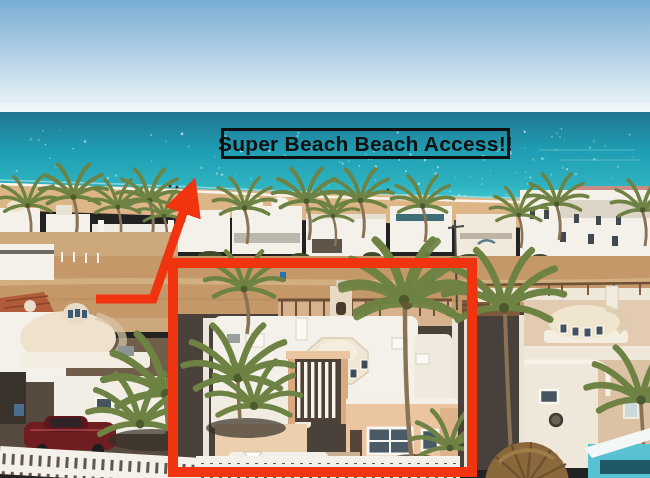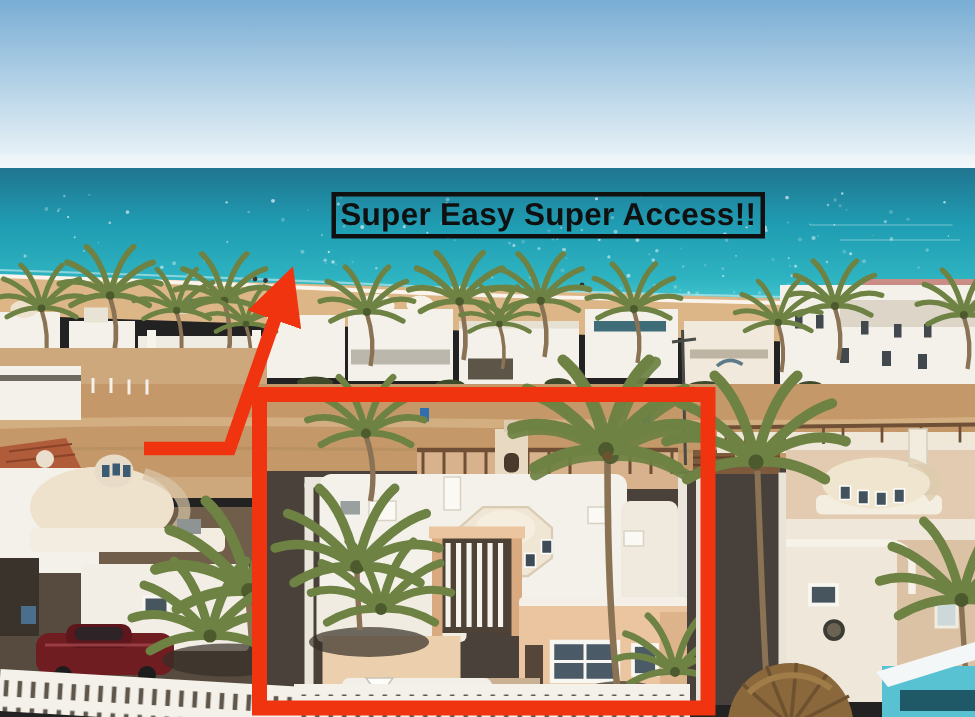--- a/index.html
+++ b/index.html
@@ -529,16 +529,16 @@
       <marker id="ah" viewBox="0 0 10 10" refX="6.5" refY="5" markerWidth="4.2" markerHeight="4.2" orient="auto">
         <path d="M0,0 L10,5 L0,10 z" fill="var(--red,#f13410)"></path>
       </marker>
     </defs>
     <path d="M96,299 L153,299 L191,190" fill="none" stroke="var(--red,#f13410)" stroke-width="9" stroke-linejoin="miter" marker-end="url(#ah)"></path>
     <rect x="173" y="263" width="299" height="209" fill="none" stroke="var(--red,#f13410)" stroke-width="10"></rect>
   </g>
 </svg>
 
 <div class="headline">
-  <span>Super Easy Super Access!!</span>
+  <span>Super Beach Beach Access!!</span>
 </div>
 
 </div>
 
 </body></html>

